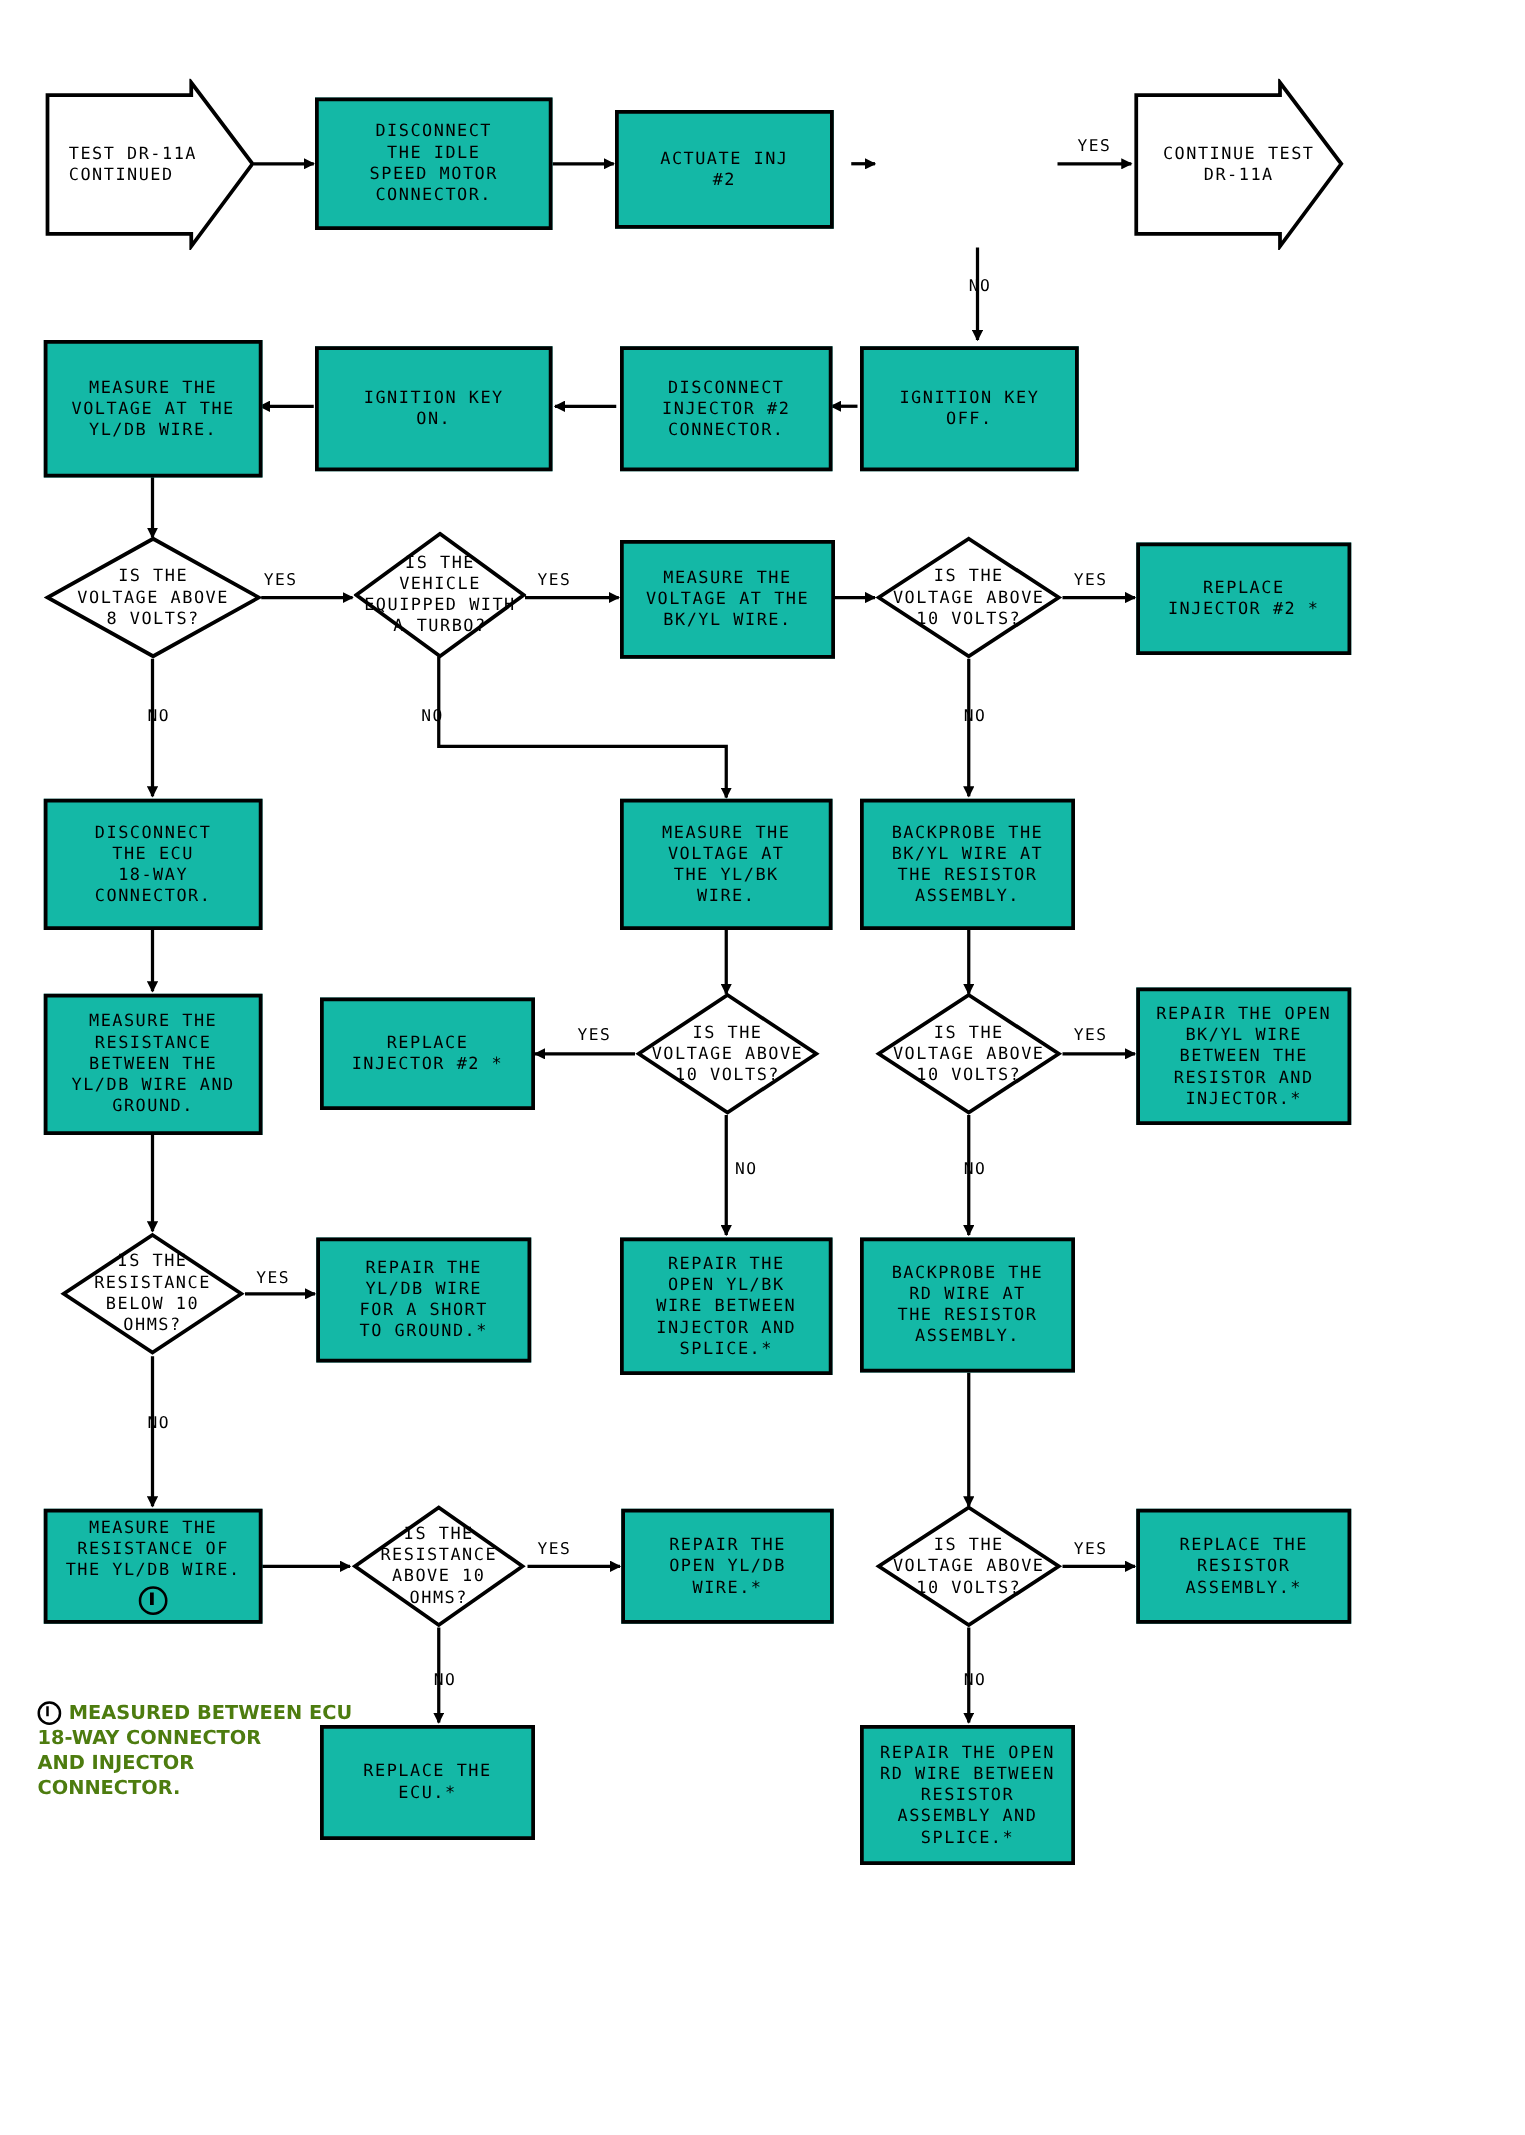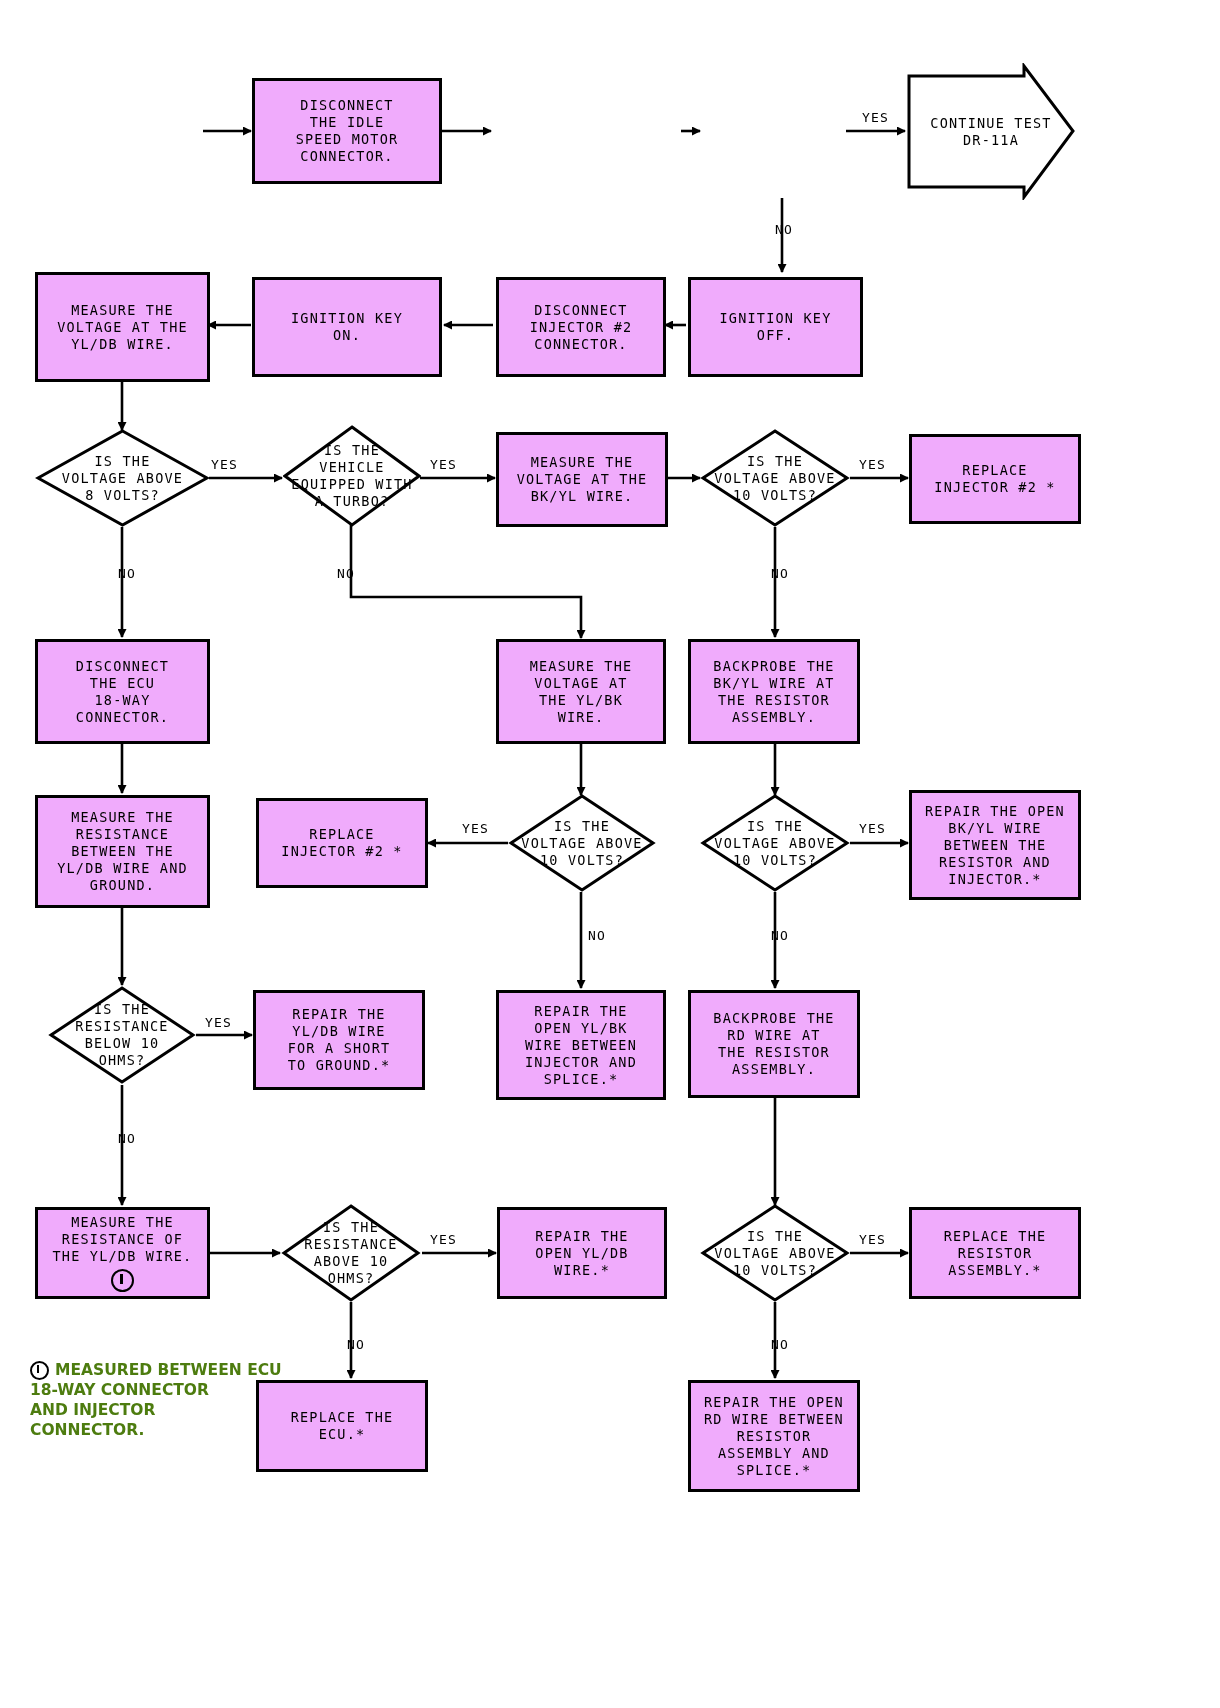--- a/index.html
+++ b/index.html
@@ -2,21 +2,21 @@
 <html><head>
 <meta charset="utf-8">
 <style>
   html,body{margin:0;padding:0;background:#fff;}
   body{width:1220px;height:1708px;font-family:"DejaVu Sans Mono",monospace;}
   #sheet{position:relative;width:1220px;height:1708px;overflow:hidden;}
 
   .node{position:absolute;box-sizing:border-box;}
 
   
-  .rect{border:3px solid #000;background:#f0abfc;display:flex;align-items:center;
+  .rect{border:3px solid #000;background:#14b8a6;display:flex;align-items:center;
         justify-content:center;text-align:center;}
   .rect .txt{font-size:13.5px;line-height:17px;letter-spacing:1.2px;color:#000;
              white-space:pre-line;font-family:"DejaVu Sans Mono",monospace;}
 
   
   .dia{background:transparent;}
   .dia svg{position:absolute;left:0;top:0;}
   .dia .txt{position:absolute;left:0;top:0;width:100%;height:100%;
             display:flex;align-items:center;justify-content:center;text-align:center;
             font-size:13.5px;line-height:17px;letter-spacing:1.2px;color:#000;
@@ -116,28 +116,39 @@
       <path d="M351,1302 L351,1378"></path>
 
       <path d="M775,1098 L775,1205"></path>
 
       <path d="M850,1253 L908,1253"></path>
 
       <path d="M775,1302 L775,1378"></path>
     </g>
   </svg>
 
+  <div class="node arw" style="left:35px;top:63px;width:170px;height:137px;">
+    <svg width="170" height="137" viewBox="0 0 170 137" xmlns="http://www.w3.org/2000/svg">
+      <path d="M3,13 L118,13 L118,3 L167,68 L118,134 L118,124 L3,124 Z" fill="#fff" stroke="#000" stroke-width="3"></path>
+    </svg>
+    <div class="txt"><span>TEST DR-11A
+CONTINUED</span></div>
+  </div>
 
   <div class="node rect" style="left:252px;top:78px;width:190px;height:106px;">
     <span class="txt">DISCONNECT
 THE IDLE
 SPEED MOTOR
 CONNECTOR.</span>
   </div>
 
+  <div class="node rect" style="left:492px;top:88px;width:175px;height:95px;">
+    <span class="txt">ACTUATE INJ
+#2</span>
+  </div>
 
 
   <div class="node arw ctr" style="left:906px;top:63px;width:170px;height:137px;">
     <svg width="170" height="137" viewBox="0 0 170 137" xmlns="http://www.w3.org/2000/svg">
       <path d="M3,13 L118,13 L118,3 L167,68 L118,134 L118,124 L3,124 Z" fill="#fff" stroke="#000" stroke-width="3"></path>
     </svg>
     <div class="txt"><span>CONTINUE TEST
 DR-11A</span></div>
   </div>
 

